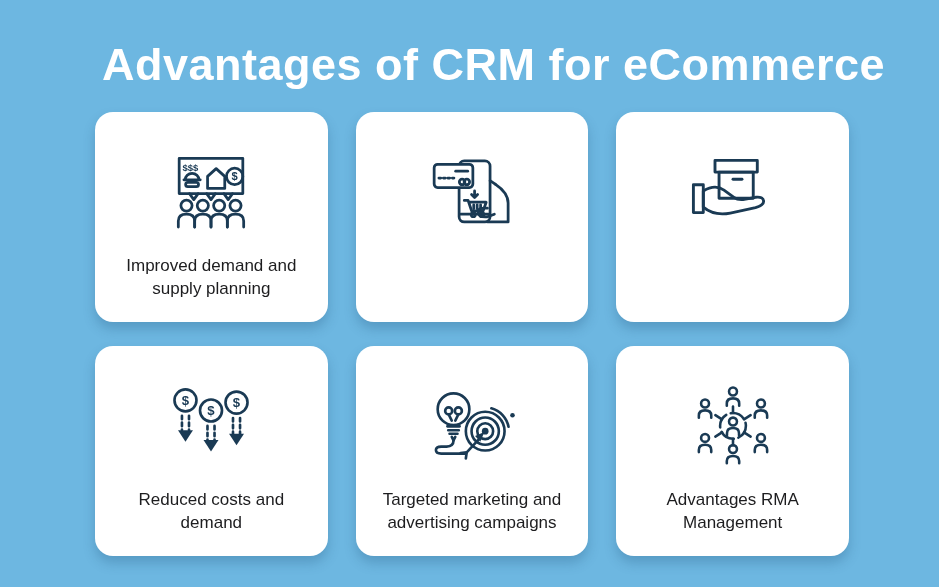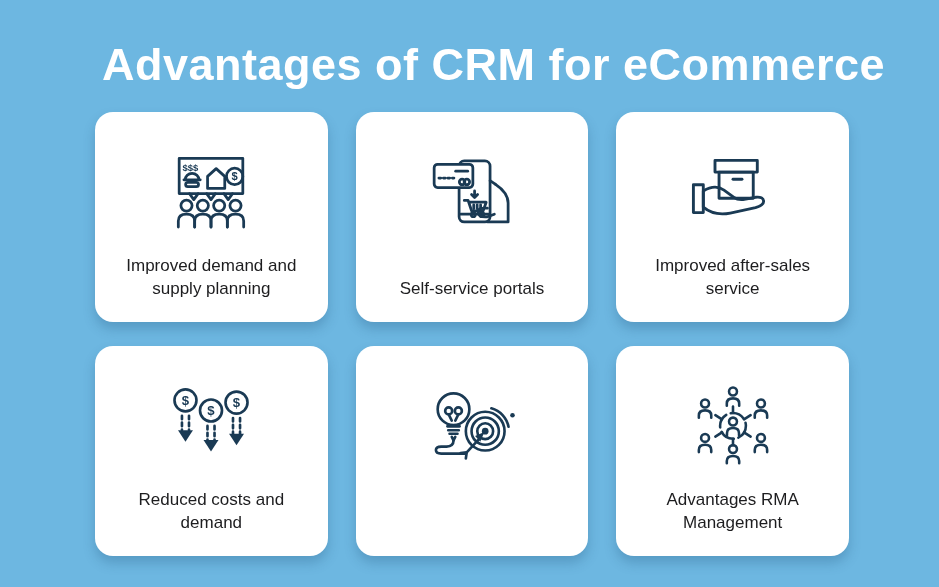--- a/index.html
+++ b/index.html
@@ -98,36 +98,34 @@
           <path d="M41 55 h4.5 l4 12 h13.5 l3.5 -10 H47"></path>
           <path d="M52 60 V64.5 M56 60 V64.5 M60 60 V64.5"></path>
           <circle cx="51.5" cy="71.5" r="2.3"></circle>
           <circle cx="61.5" cy="71.5" r="2.3"></circle>
           <path d="M77 36 L71 32"></path>
           <path d="M77 36 Q92 46 92 58 V80 H68"></path>
           <path d="M68 64 Q56 63 57 69 Q58 75 68 74 L76 71"></path>
         </g>
       </svg>
     </div>
-    <div class="card-label">Self-service portals</div>
   </div>
 
   <div class="card">
     <div class="icon-wrap">
       <svg width="90" height="72" viewBox="0 0 100 78">
         <g class="ic">
           <rect x="30" y="5" width="47" height="13"></rect>
           <rect x="34.5" y="18" width="38" height="29"></rect>
           <path d="M50 26 H60"></path>
           <rect x="6" y="32" width="11" height="31"></rect>
           <path d="M17 39 Q30 31 40 38 L51 46 Q55 49 61 48.5 L75 46 Q83.5 45 84 50 Q84.5 55 75 57.5 L47 63.5 Q29 67 17 57 Z"></path>
         </g>
       </svg>
     </div>
-    <div class="card-label">Improved after-sales service</div>
   </div>
 
   <div class="card">
     <div class="icon-wrap">
       <svg width="88" height="80" viewBox="0 0 100 90">
         <g class="ic ic-thin">
           <circle cx="21" cy="17" r="12.5"></circle>
           <circle cx="50" cy="28.5" r="12.5"></circle>
           <circle cx="79" cy="19.5" r="12.5"></circle>
           <path d="M17 34.5 V51 M25 34.5 V51" stroke-dasharray="4 3.8"></path>
@@ -160,20 +158,21 @@
           <path d="M22 45.5 H36 M23 50 H35 M24.5 54 H33.5 M27 57.5 L29 61.5 L31 57.5"></path>
           <path d="M29 61.5 Q29 68 21 68.5 L15 68.5 Q9 68.5 9 72.5 Q9 76.5 15 76.5 L42 76.5"></path>
           <path d="M44 75 L59 59"></path>
           <path d="M44 75 l-7 1 M44 75 l-1 7"></path>
         </g>
         <circle class="ic-fill" cx="65" cy="51" r="3.8"></circle>
         <circle class="ic-fill" cx="96" cy="33" r="2.6"></circle>
         <polygon class="ic-fill" points="64,52 53.5,56.5 59.5,63"></polygon>
       </svg>
     </div>
+    <div class="card-label">Targeted marketing and advertising campaigns</div>
   </div>
 
   <div class="card">
     <div class="icon-wrap">
       <svg width="86" height="80" viewBox="0 0 100 90">
         <g class="ic ic-thin">
           <circle cx="50" cy="46" r="15" stroke-dasharray="17 5.5"></circle>
           <circle cx="50" cy="41" r="4.6"></circle>
           <path d="M43 57 V54.5 Q43 48.5 50 48.5 Q57 48.5 57 54.5 V57"></path>
           <path d="M50 31 V23.5 M50 61 V68.5 M37.2 38.5 L29.5 33.5 M62.8 38.5 L70.5 33.5 M37.2 53.5 L29.5 58.5 M62.8 53.5 L70.5 58.5"></path>

